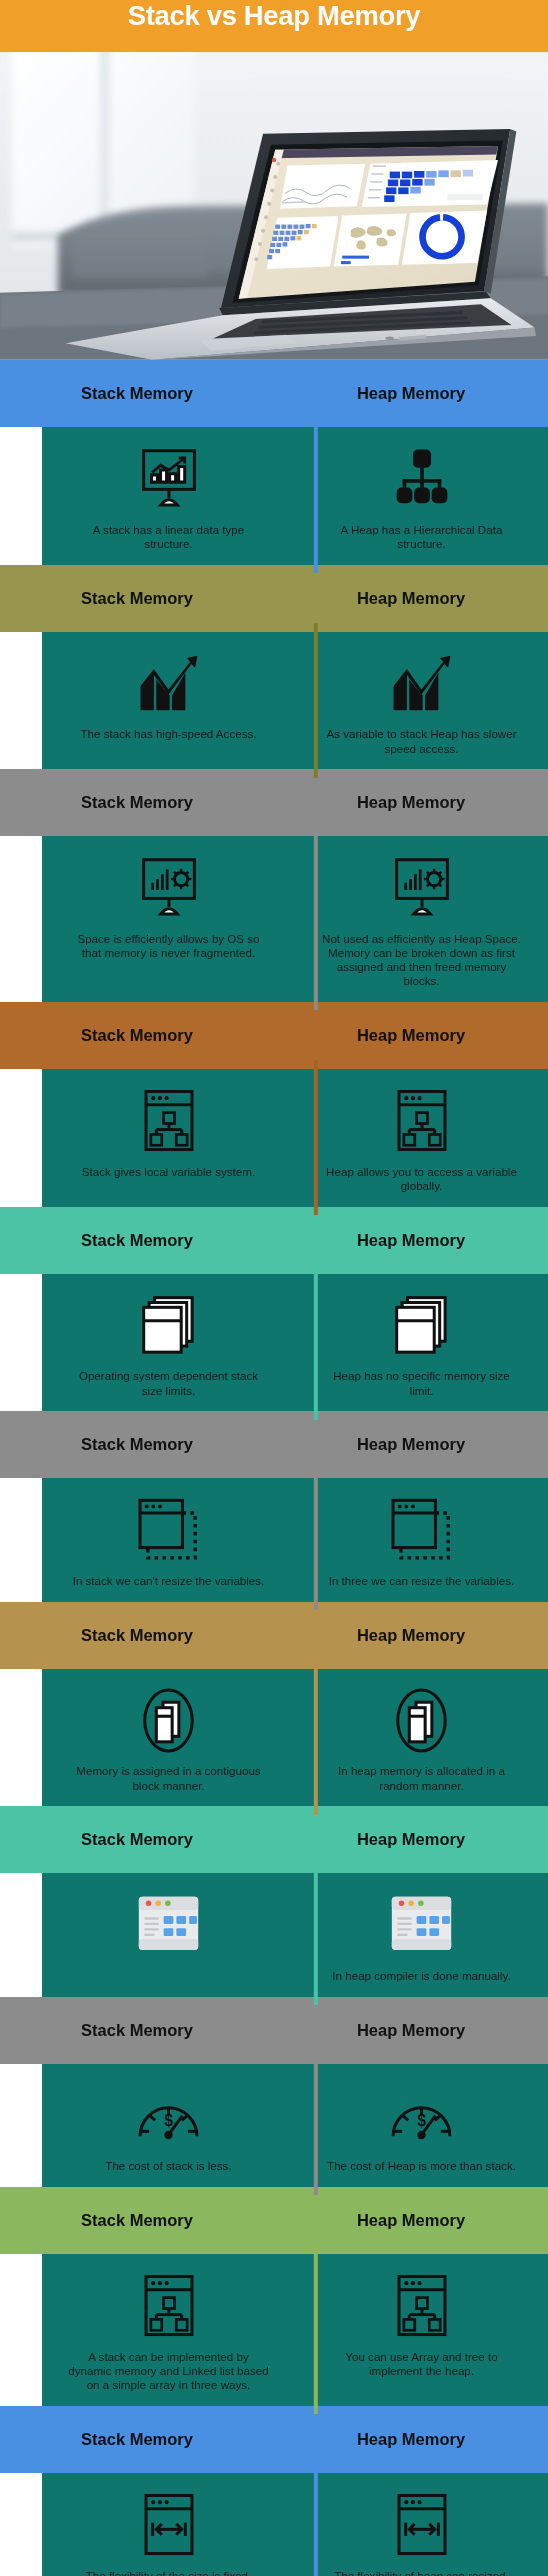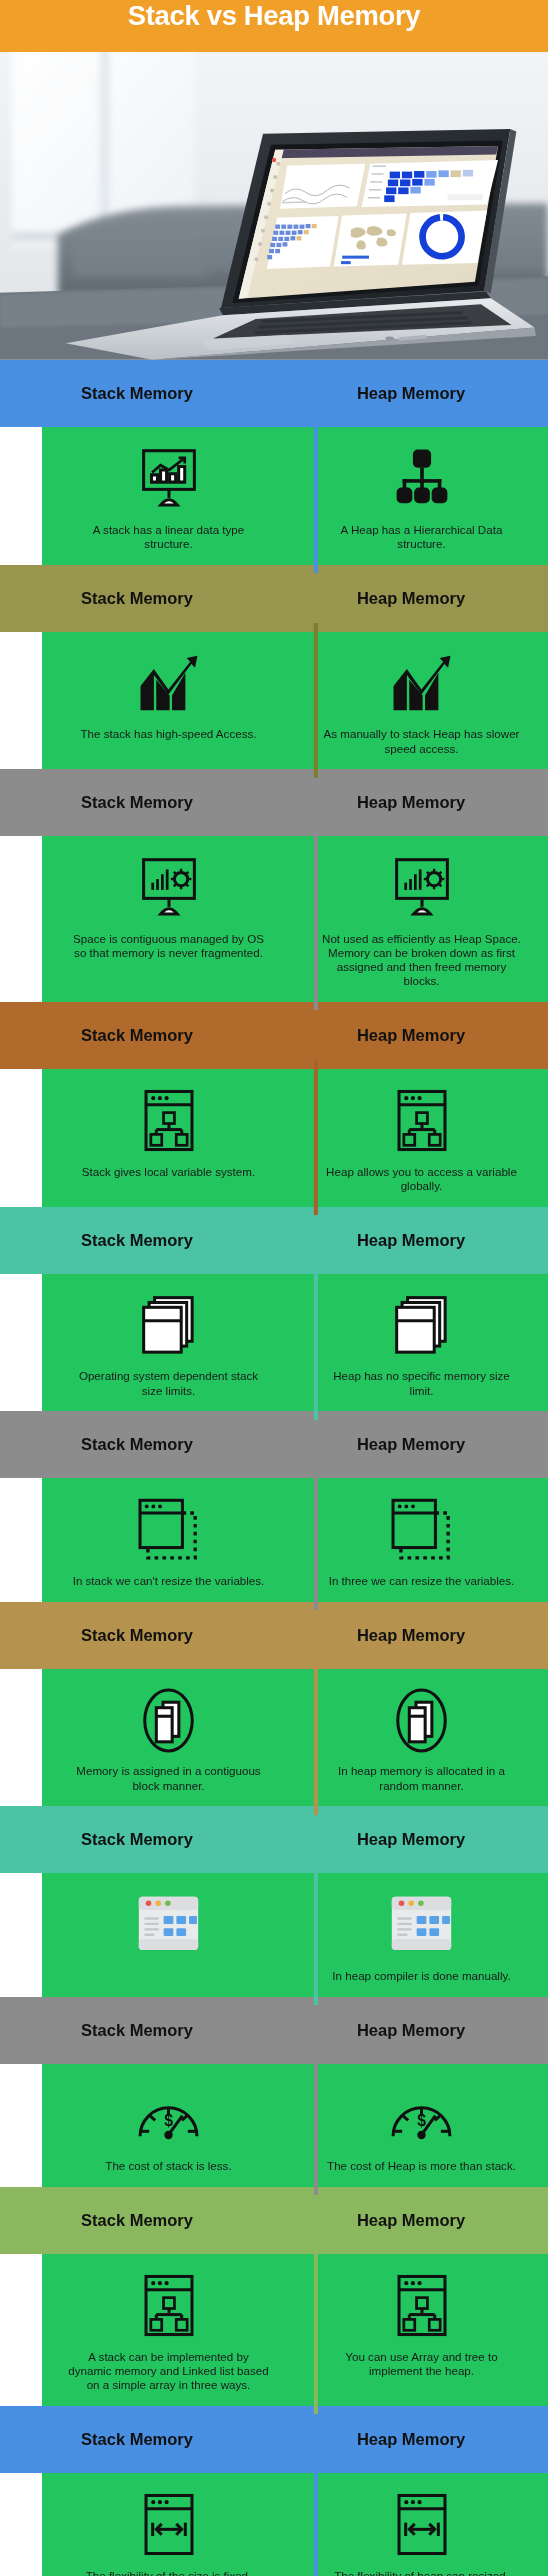--- a/index.html
+++ b/index.html
@@ -37,21 +37,21 @@
   }
   .band-cell {
     width:50%;
     text-align:center;
     font-size:16.5px;
     font-weight:bold;
     color:#111;
   }
   .body {
     position:relative;
-    background:#22c55e;
+    background:#0f766e;
     display:flex;
     align-items:flex-start;
     padding:14.6px 0 13.4px 0;
     margin-left:42px;
   }
   .col {
     width:50%;
     display:flex; flex-direction:column; align-items:center;
     padding:0 22px;
   }
@@ -347,21 +347,21 @@
           </div>
           <div class="col">
             <div class="icon-wrap">
               <svg class="ico" width="62" height="63" viewBox="0 0 102 104" fill="#111">
     <path d="M4 58 L26 30 L26 96 L4 96 Z"></path>
     <path d="M30 46 L52 72 L52 96 L30 96 Z"></path>
     <path d="M56 72 L78 34 L78 96 L56 96 Z"></path>
     <path d="M4 56 L26 28 L50 62 L86 16 L80 10 L98 6 L94 26 L88 20 L50 70 L26 38 L8 62 Z"></path>
   </svg>
             </div>
-            <div class="caption">As manually to stack Heap has slower speed access.</div>
+            <div class="caption">As variable to stack Heap has slower speed access.</div>
           </div>
           <div class="divider" style="background: rgb(126, 124, 46);"></div>
         </div>
       </div>
       <div class="section">
         <div class="band" style="background: rgb(140, 140, 140);">
           <div class="band-cell">Stack Memory</div>
           <div class="band-cell">Heap Memory</div>
         </div>
         <div class="body">
@@ -383,21 +383,21 @@
                   <line x1="79" y1="38" x2="85" y2="38"></line>
       <line x1="56" y1="26" x2="60" y2="30"></line>
                   <line x1="76" y1="46" x2="80" y2="50"></line>
       <line x1="80" y1="26" x2="76" y2="30"></line>
                   <line x1="60" y1="46" x2="56" y2="50"></line>
     </g>
     <path d="M48 70 L48 84"></path>
     <path d="M34 96 Q48 78 62 96 Z" fill="#fff"></path>
   </svg>
             </div>
-            <div class="caption">Space is contiguous managed by OS so that memory is never fragmented.</div>
+            <div class="caption">Space is efficiently allows by OS so that memory is never fragmented.</div>
           </div>
           <div class="col">
             <div class="icon-wrap">
               <svg class="ico" width="58" height="63" viewBox="0 0 96 104" fill="none" stroke="#111" stroke-width="5">
     <rect x="6" y="6" width="84" height="64"></rect>
     <g stroke-width="4.5">
       <line x1="21" y1="56" x2="21" y2="44"></line>
       <line x1="29" y1="56" x2="29" y2="38"></line>
       <line x1="37" y1="56" x2="37" y2="30"></line>
       <line x1="45" y1="56" x2="45" y2="22"></line>

